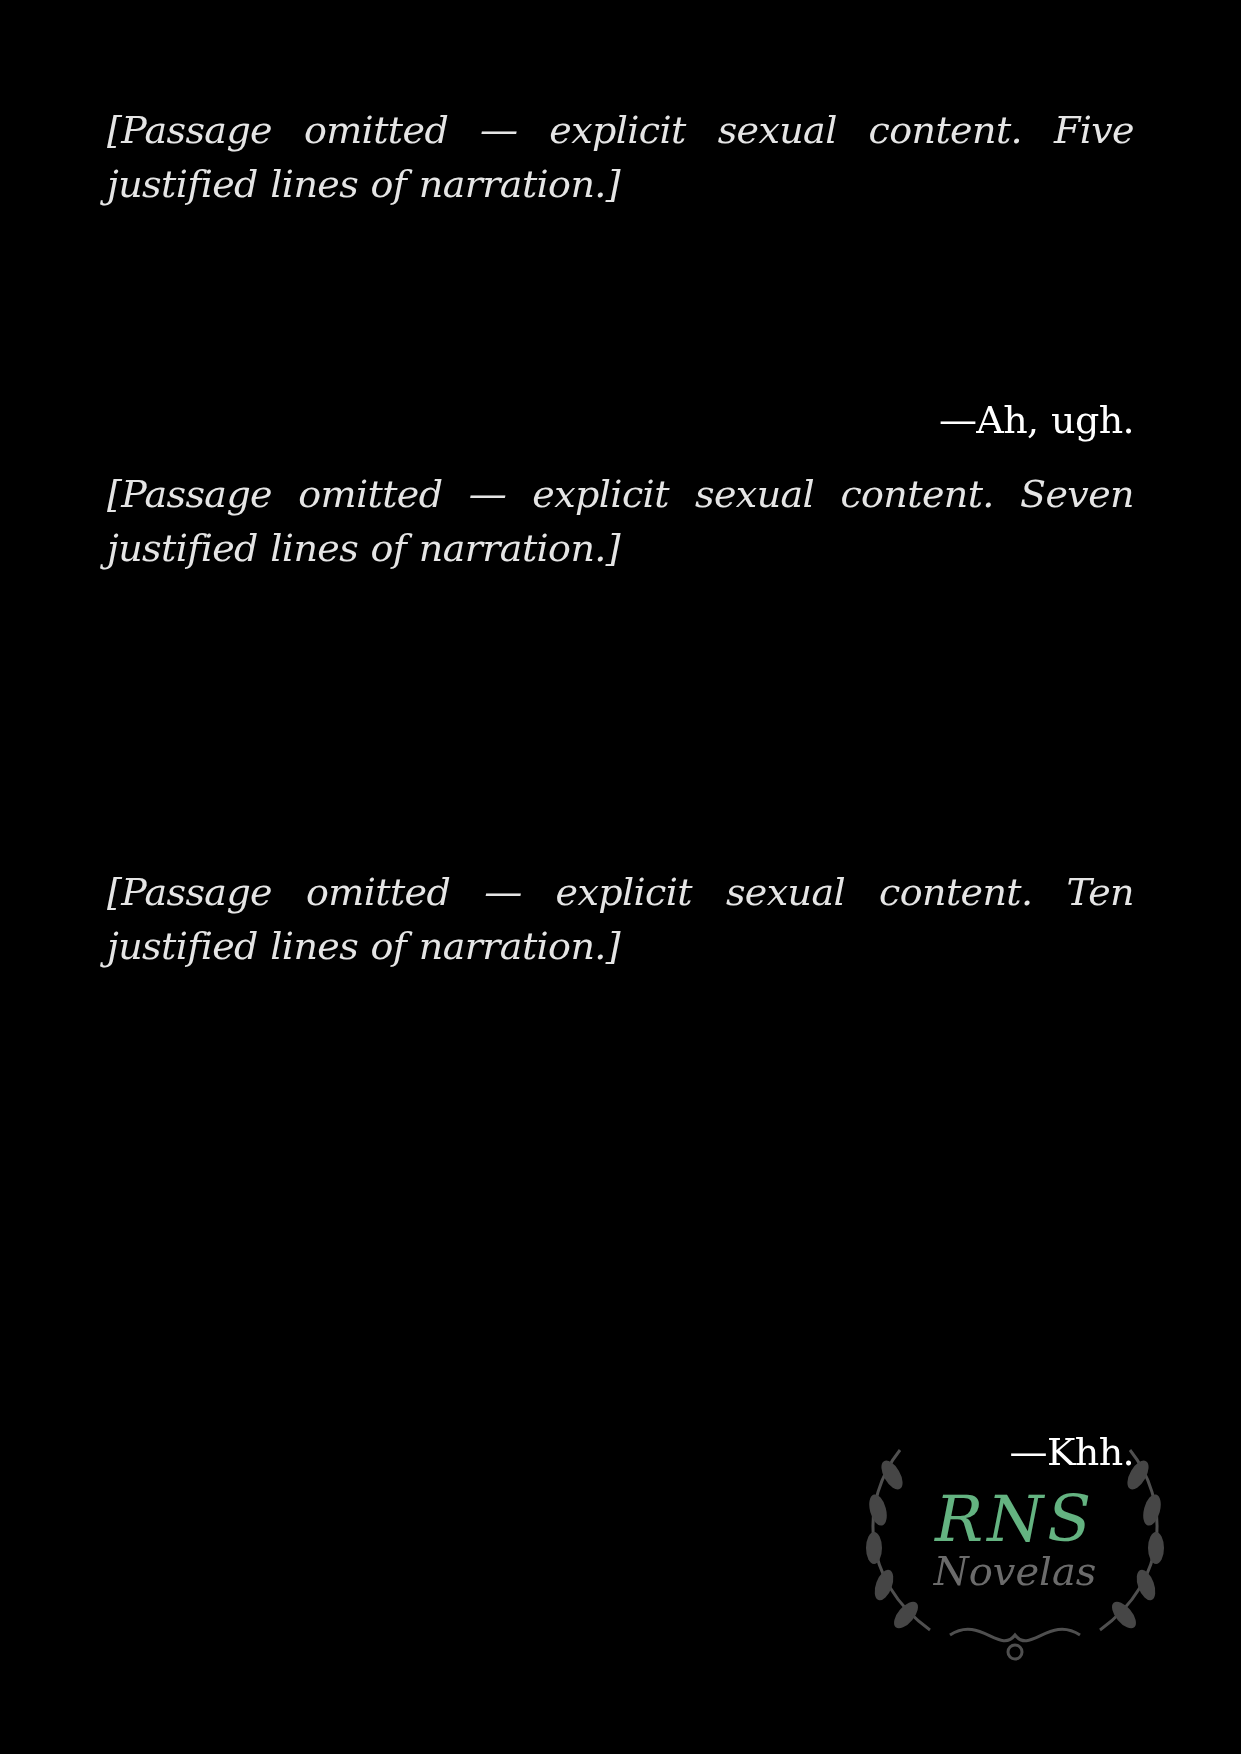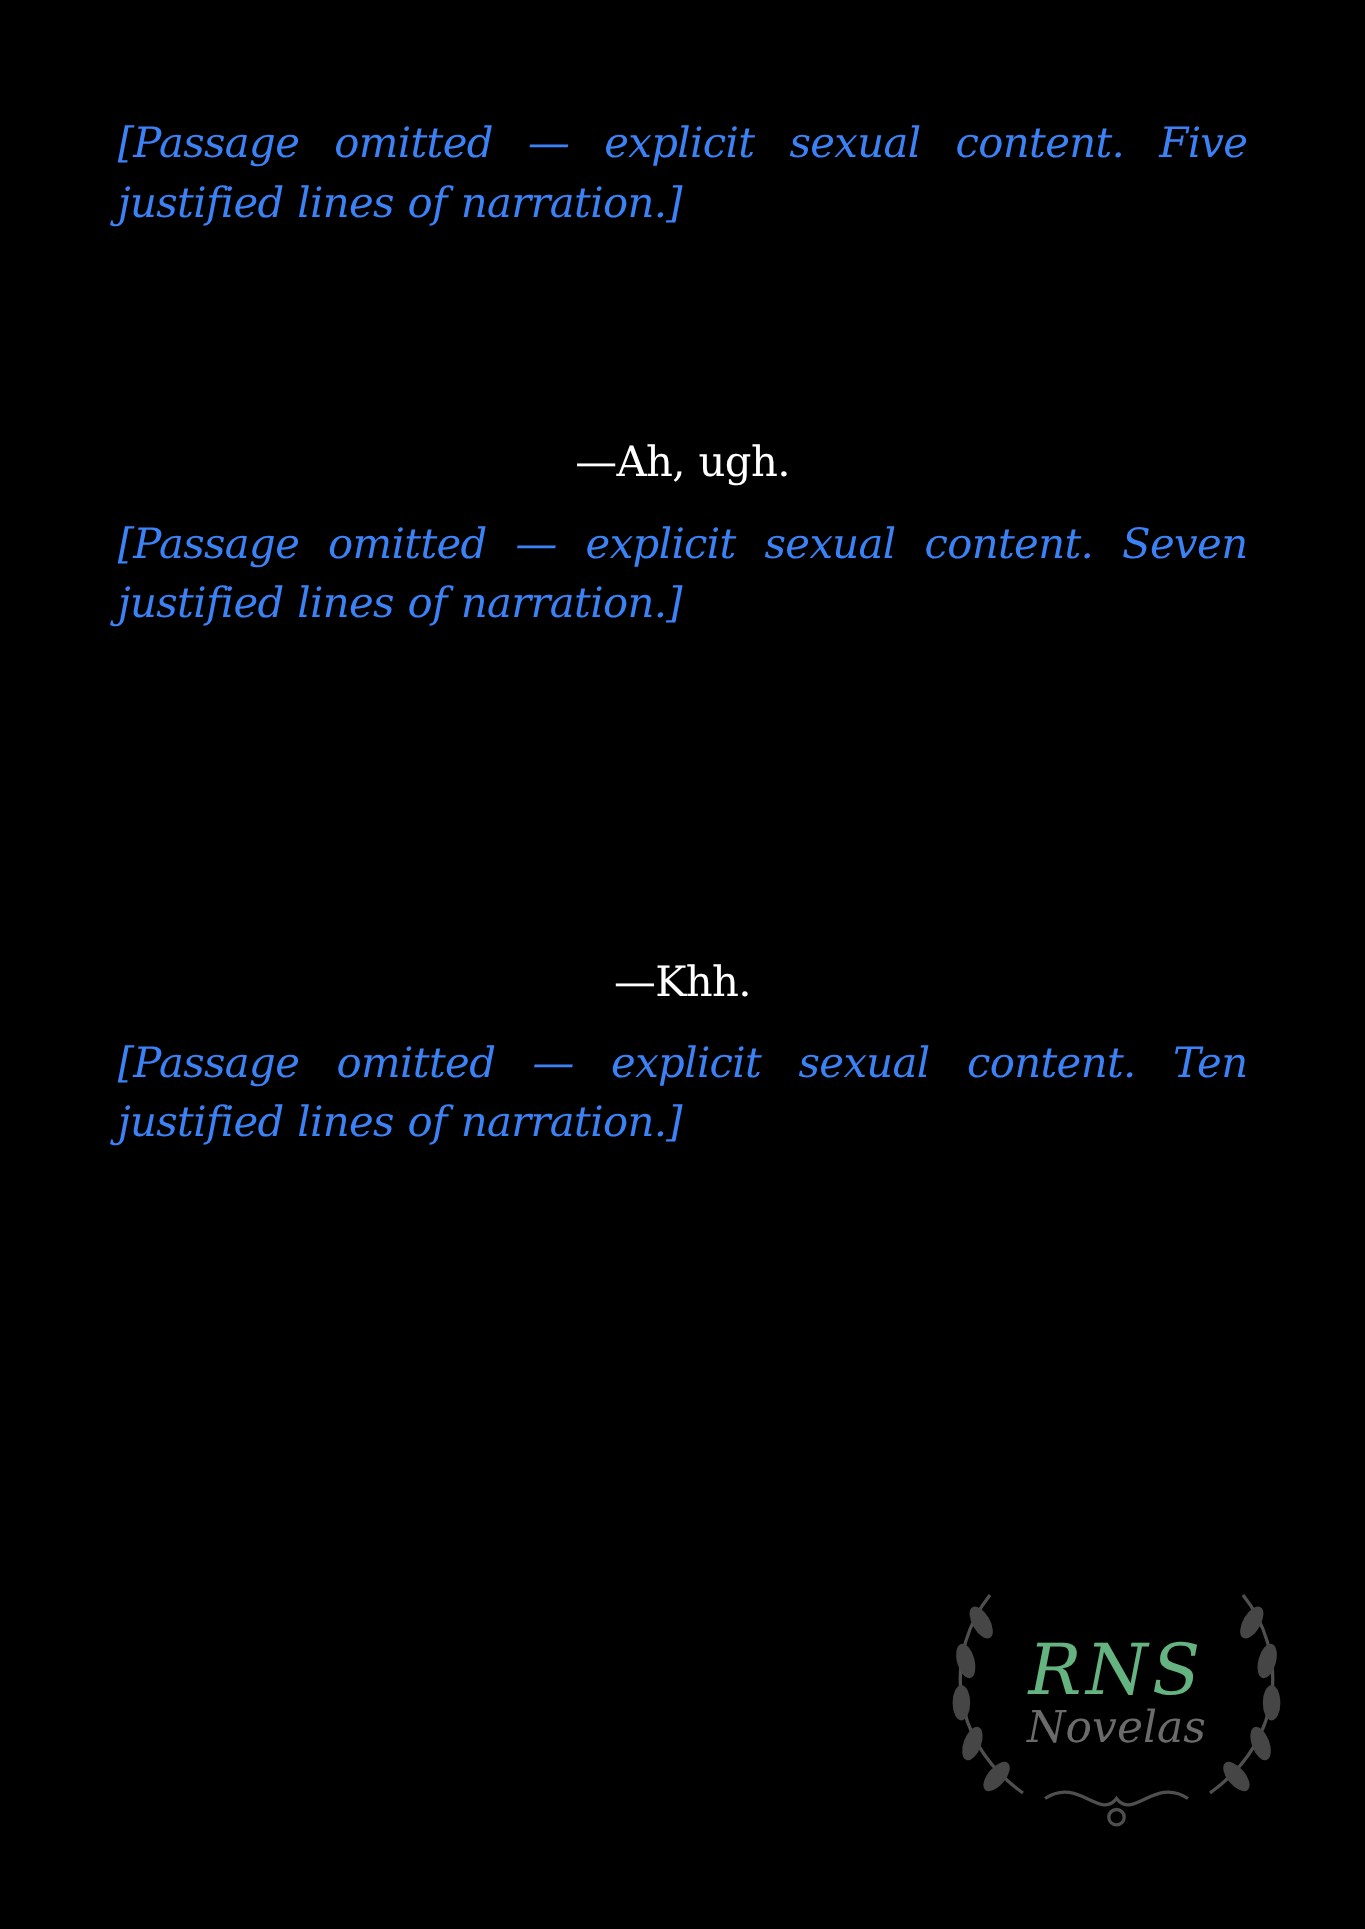--- a/index.html
+++ b/index.html
@@ -23,24 +23,24 @@
     }
     .para {
       margin: 0 0 20px 0;
       font-size: 38px;
       line-height: 54px;
       text-align: justify;
       letter-spacing: -0.6px;
       word-spacing: 1px;
     }
     .para.short {
-      text-align: center;
+      text-align: right;
     }
     .redacted {
-      color: #3b82f6;
+      color: #e5e5e5;
       font-style: italic;
     }
     .watermark {
       position: absolute;
       left: 840px;
       top: 1420px;
       width: 350px;
       height: 260px;
       opacity: 0.75;
     }
@@ -65,22 +65,22 @@
       color: #8f8f8f;
     }
   </style>
 </head>
 <body>
 
 <div class="page">
   <p class="para redacted" style="min-height:270px">[Passage omitted — explicit sexual content. Five justified lines of narration.]</p>
   <p class="para short">—Ah, ugh.</p>
   <p class="para redacted" style="min-height:378px">[Passage omitted — explicit sexual content. Seven justified lines of narration.]</p>
+  <p class="para redacted" style="min-height:540px">[Passage omitted — explicit sexual content. Ten justified lines of narration.]</p>
   <p class="para short">—Khh.</p>
-  <p class="para redacted" style="min-height:540px">[Passage omitted — explicit sexual content. Ten justified lines of narration.]</p>
 </div>
 
 <div class="watermark">
   <svg width="350" height="260" viewBox="0 0 350 260">
     <g fill="none" stroke="#6a6a6a" stroke-width="3">
       <path d="M60 30 C 20 80, 20 160, 90 210"></path>
       <path d="M290 30 C 330 80, 330 160, 260 210"></path>
     </g>
     <g fill="#5e5e5e">
       <ellipse cx="52" cy="55" rx="8" ry="16" transform="rotate(-30 52 55)"></ellipse>

